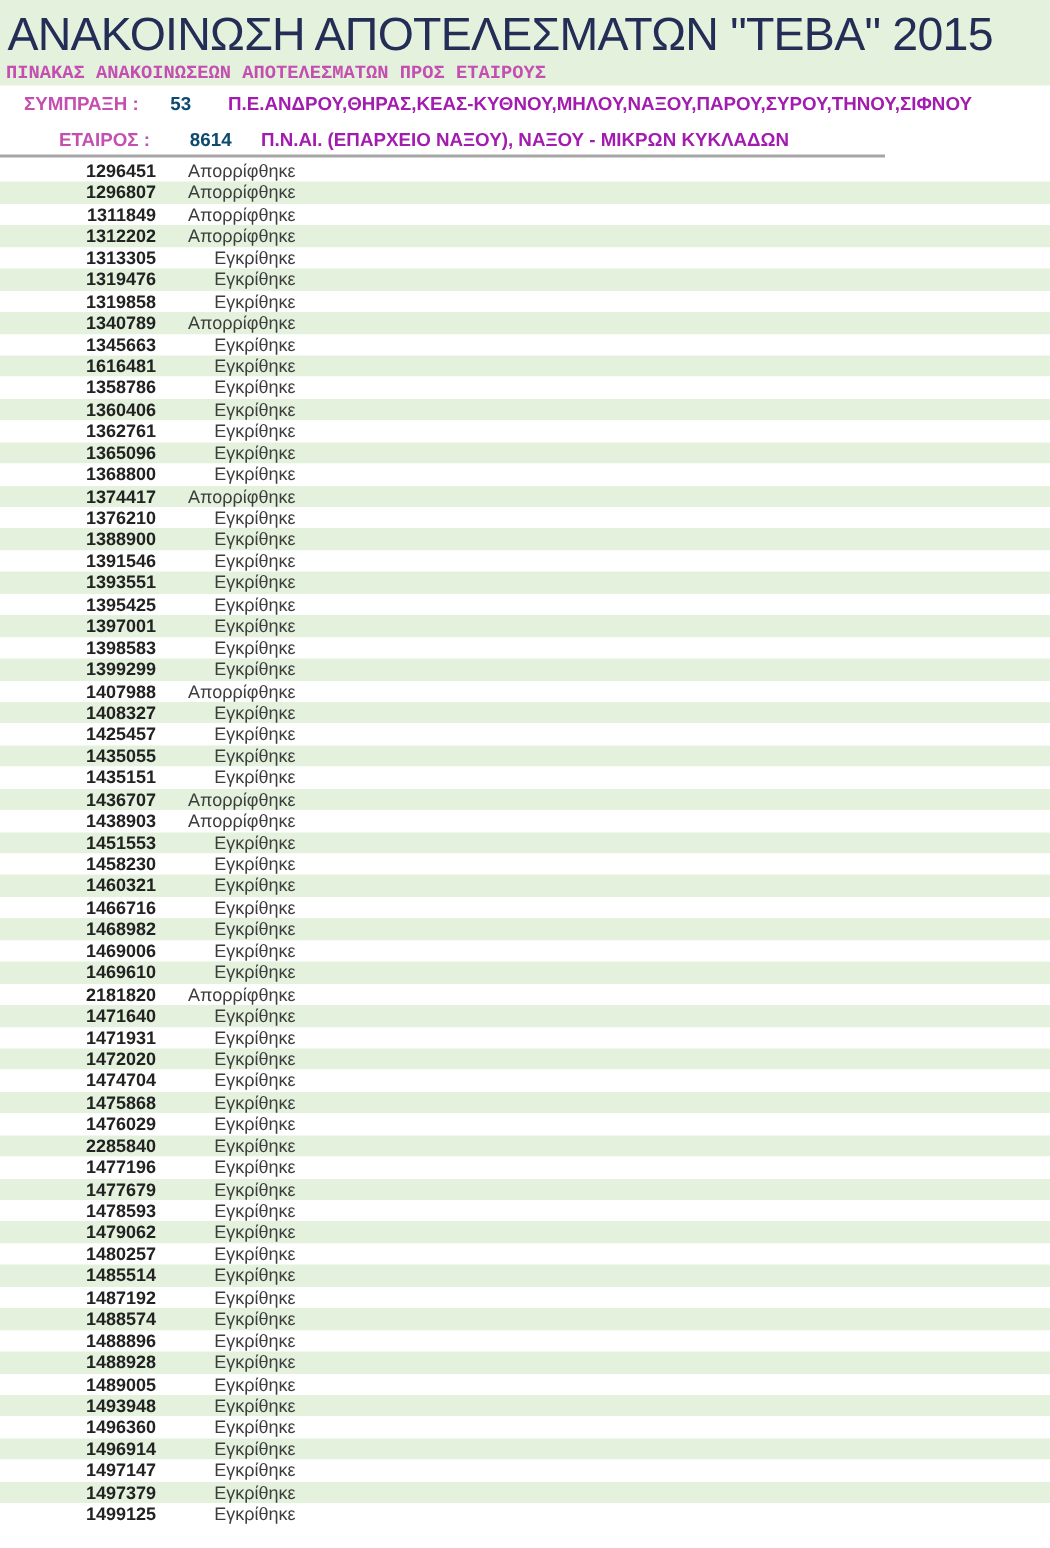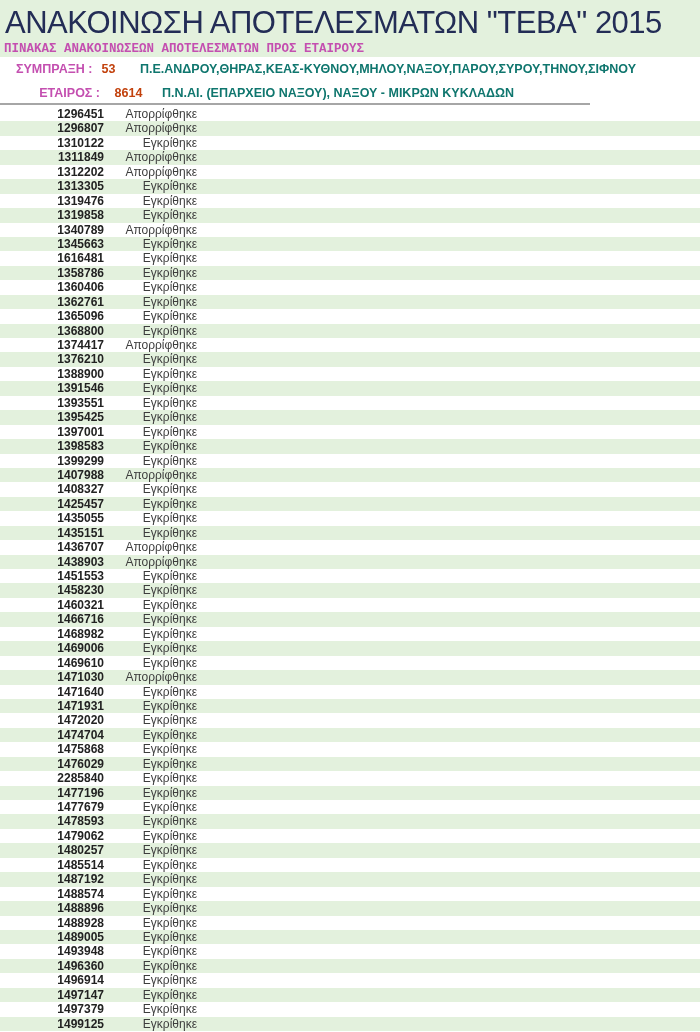--- a/index.html
+++ b/index.html
@@ -50,29 +50,30 @@
   .info-line.line2 { margin-top:9px; }
   .info-label {
     display:inline-block;
     color:var(--accent,#c44fb0);
     vertical-align:top;
   }
   .line1 .info-label { width:92px; text-align:left; padding-left:16px; }
   .line2 .info-label { width:100px; text-align:right; }
   .info-code {
     display:inline-block;
-    color:#c2410c;
+    color:#0c4a6e;
     text-align:center;
     vertical-align:top;
+    margin-left:12px;
   }
   .line1 .info-code { width:26px; }
   .line2 .info-code { width:50px; }
   .info-name {
     display:inline-block;
-    color:#0f766e;
+    color:#a21caf;
     vertical-align:top;
   }
   .line1 .info-name { margin-left:15px; }
   .line2 .info-name { margin-left:5px; }
   .divider {
     margin-top:2px;
     width:590px;
     height:2px;
     background:#a6a6a6;
   }
@@ -121,21 +122,20 @@
     <span class="info-label">ΕΤΑΙΡΟΣ :</span>
     <span class="info-code">8614</span>
     <span class="info-name">Π.Ν.ΑΙ. (ΕΠΑΡΧΕΙΟ ΝΑΞΟΥ), ΝΑΞΟΥ - ΜΙΚΡΩΝ ΚΥΚΛΑΔΩΝ</span>
   </div>
 
   <div class="divider"></div>
 
   <div class="results" id="results">
       <div class="row"><span class="cell-id">1296451</span><span class="cell-status">Απορρίφθηκε</span></div>
       <div class="row"><span class="cell-id">1296807</span><span class="cell-status">Απορρίφθηκε</span></div>
-      <div class="row"><span class="cell-id">1310122</span><span class="cell-status">Εγκρίθηκε</span></div>
       <div class="row"><span class="cell-id">1311849</span><span class="cell-status">Απορρίφθηκε</span></div>
       <div class="row"><span class="cell-id">1312202</span><span class="cell-status">Απορρίφθηκε</span></div>
       <div class="row"><span class="cell-id">1313305</span><span class="cell-status">Εγκρίθηκε</span></div>
       <div class="row"><span class="cell-id">1319476</span><span class="cell-status">Εγκρίθηκε</span></div>
       <div class="row"><span class="cell-id">1319858</span><span class="cell-status">Εγκρίθηκε</span></div>
       <div class="row"><span class="cell-id">1340789</span><span class="cell-status">Απορρίφθηκε</span></div>
       <div class="row"><span class="cell-id">1345663</span><span class="cell-status">Εγκρίθηκε</span></div>
       <div class="row"><span class="cell-id">1616481</span><span class="cell-status">Εγκρίθηκε</span></div>
       <div class="row"><span class="cell-id">1358786</span><span class="cell-status">Εγκρίθηκε</span></div>
       <div class="row"><span class="cell-id">1360406</span><span class="cell-status">Εγκρίθηκε</span></div>
@@ -158,21 +158,21 @@
       <div class="row"><span class="cell-id">1435151</span><span class="cell-status">Εγκρίθηκε</span></div>
       <div class="row"><span class="cell-id">1436707</span><span class="cell-status">Απορρίφθηκε</span></div>
       <div class="row"><span class="cell-id">1438903</span><span class="cell-status">Απορρίφθηκε</span></div>
       <div class="row"><span class="cell-id">1451553</span><span class="cell-status">Εγκρίθηκε</span></div>
       <div class="row"><span class="cell-id">1458230</span><span class="cell-status">Εγκρίθηκε</span></div>
       <div class="row"><span class="cell-id">1460321</span><span class="cell-status">Εγκρίθηκε</span></div>
       <div class="row"><span class="cell-id">1466716</span><span class="cell-status">Εγκρίθηκε</span></div>
       <div class="row"><span class="cell-id">1468982</span><span class="cell-status">Εγκρίθηκε</span></div>
       <div class="row"><span class="cell-id">1469006</span><span class="cell-status">Εγκρίθηκε</span></div>
       <div class="row"><span class="cell-id">1469610</span><span class="cell-status">Εγκρίθηκε</span></div>
-      <div class="row"><span class="cell-id">1471030</span><span class="cell-status">Απορρίφθηκε</span></div>
+      <div class="row"><span class="cell-id">2181820</span><span class="cell-status">Απορρίφθηκε</span></div>
       <div class="row"><span class="cell-id">1471640</span><span class="cell-status">Εγκρίθηκε</span></div>
       <div class="row"><span class="cell-id">1471931</span><span class="cell-status">Εγκρίθηκε</span></div>
       <div class="row"><span class="cell-id">1472020</span><span class="cell-status">Εγκρίθηκε</span></div>
       <div class="row"><span class="cell-id">1474704</span><span class="cell-status">Εγκρίθηκε</span></div>
       <div class="row"><span class="cell-id">1475868</span><span class="cell-status">Εγκρίθηκε</span></div>
       <div class="row"><span class="cell-id">1476029</span><span class="cell-status">Εγκρίθηκε</span></div>
       <div class="row"><span class="cell-id">2285840</span><span class="cell-status">Εγκρίθηκε</span></div>
       <div class="row"><span class="cell-id">1477196</span><span class="cell-status">Εγκρίθηκε</span></div>
       <div class="row"><span class="cell-id">1477679</span><span class="cell-status">Εγκρίθηκε</span></div>
       <div class="row"><span class="cell-id">1478593</span><span class="cell-status">Εγκρίθηκε</span></div>

